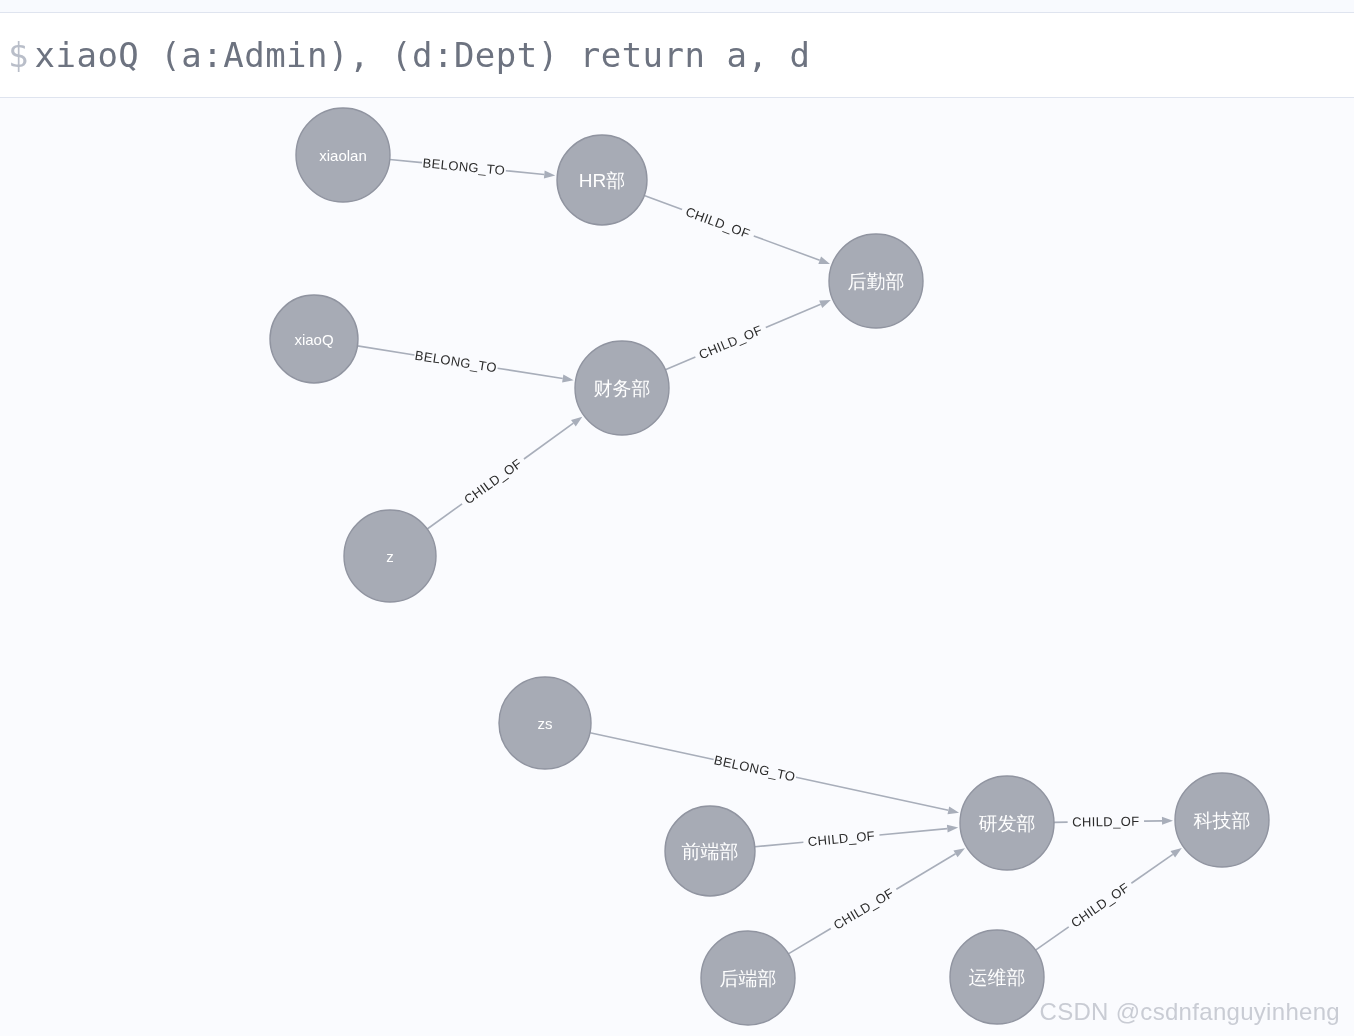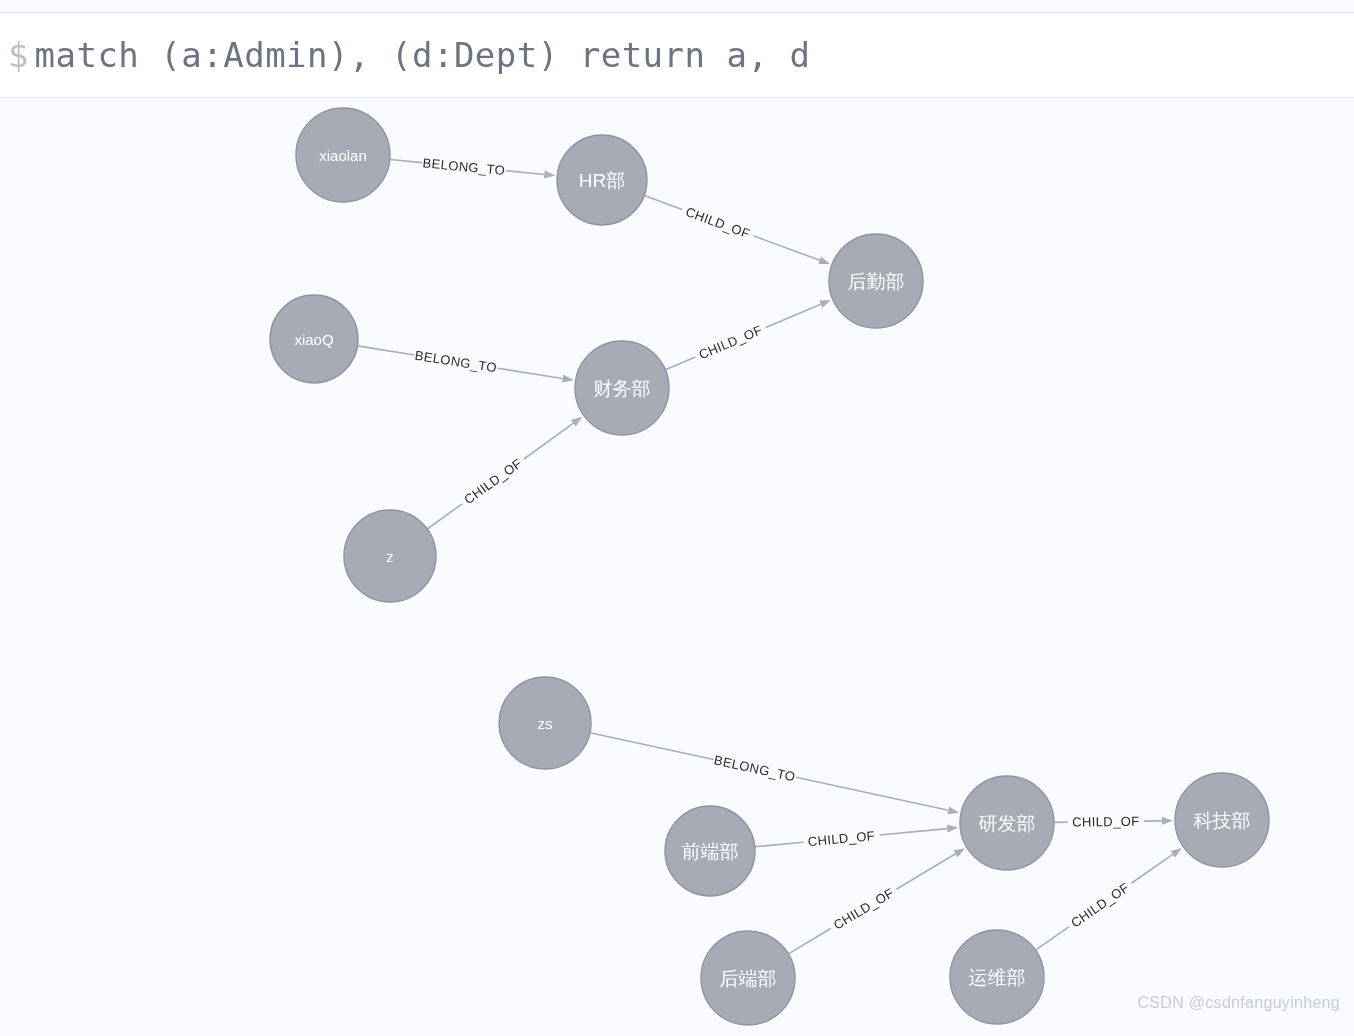--- a/index.html
+++ b/index.html
@@ -107,38 +107,38 @@
     text-anchor: middle;
     dominant-baseline: central;
   }
   .node-label.latin { font-size: 15px; }
   .node-label.cjk   { font-size: 19px; }
 
   
   .watermark {
     position: absolute;
     right: 14px;
-    bottom: 24px;
-    font-family: "Liberation Sans", sans-serif;
-    font-size: 16px;
+    bottom: 10px;
+    font-family: "Liberation Sans", sans-serif;
+    font-size: 24px;
     color: #c9ccd4;
     letter-spacing: 0.3px;
     user-select: none;
   }
 </style>
 </head>
 <body>
 
 <div id="app">
 
   <div class="top-strip"></div>
 
   <div class="query-bar">
     <span class="query-prompt">$</span>
-    <span class="query-text">match (a:Admin), (d:Dept) return a, d</span>
+    <span class="query-text">xiaoQ (a:Admin), (d:Dept) return a, d</span>
   </div>
 
   <div class="graph-canvas">
     <svg class="graph-svg" id="graph-svg" viewBox="0 0 1354 938">
         <g>
           <g>
             <line class="edge-line" x1="389.78256649701615" y1="61.51569174681623" x2="422.03049413586746" y2="64.62842607489068"></line>
             <line class="edge-line" x1="505.8409643283942" y1="72.71823980003805" x2="544.2683221951717" y2="76.42744422733317"></line>
             <polygon class="edge-arrow" points="555.2174335029839,77.48430825318377 543.8840080039532,80.40893924835582 544.6526363863901,72.44594920631052"></polygon>
             <text class="edge-label" x="463.9357292321308" y="68.67333293746437" text-anchor="middle" dominant-baseline="central" transform="rotate(5.51 463.9 68.7)">BELONG_TO</text>

